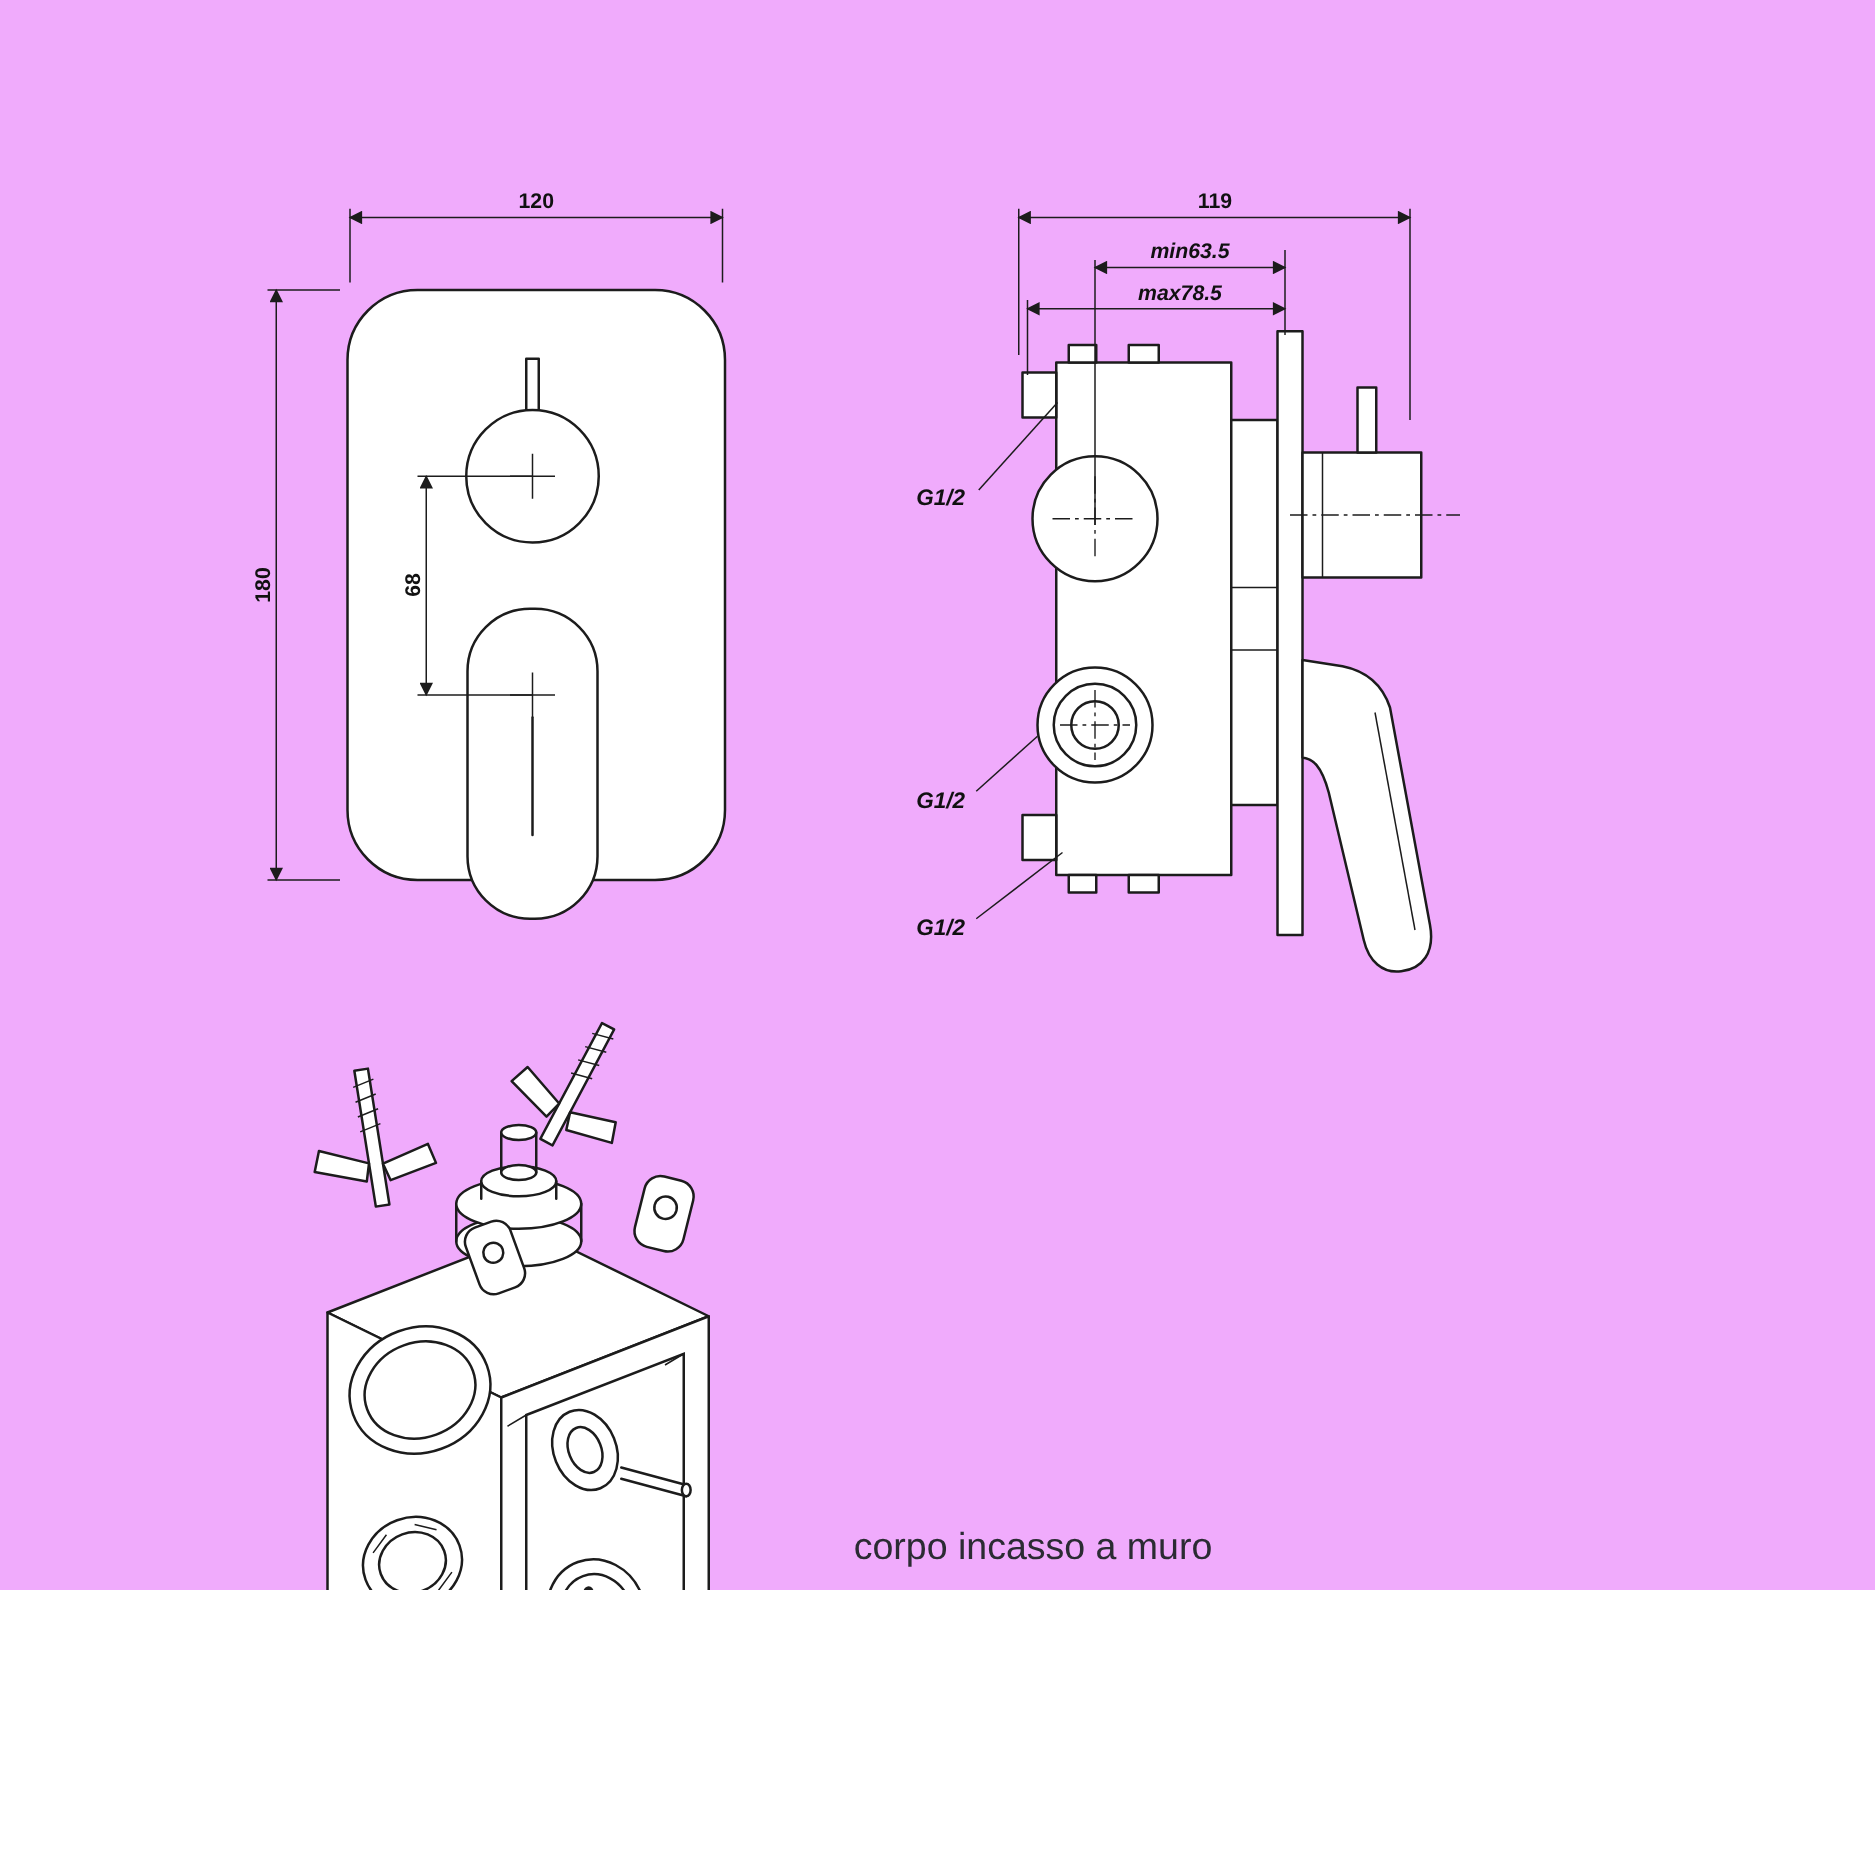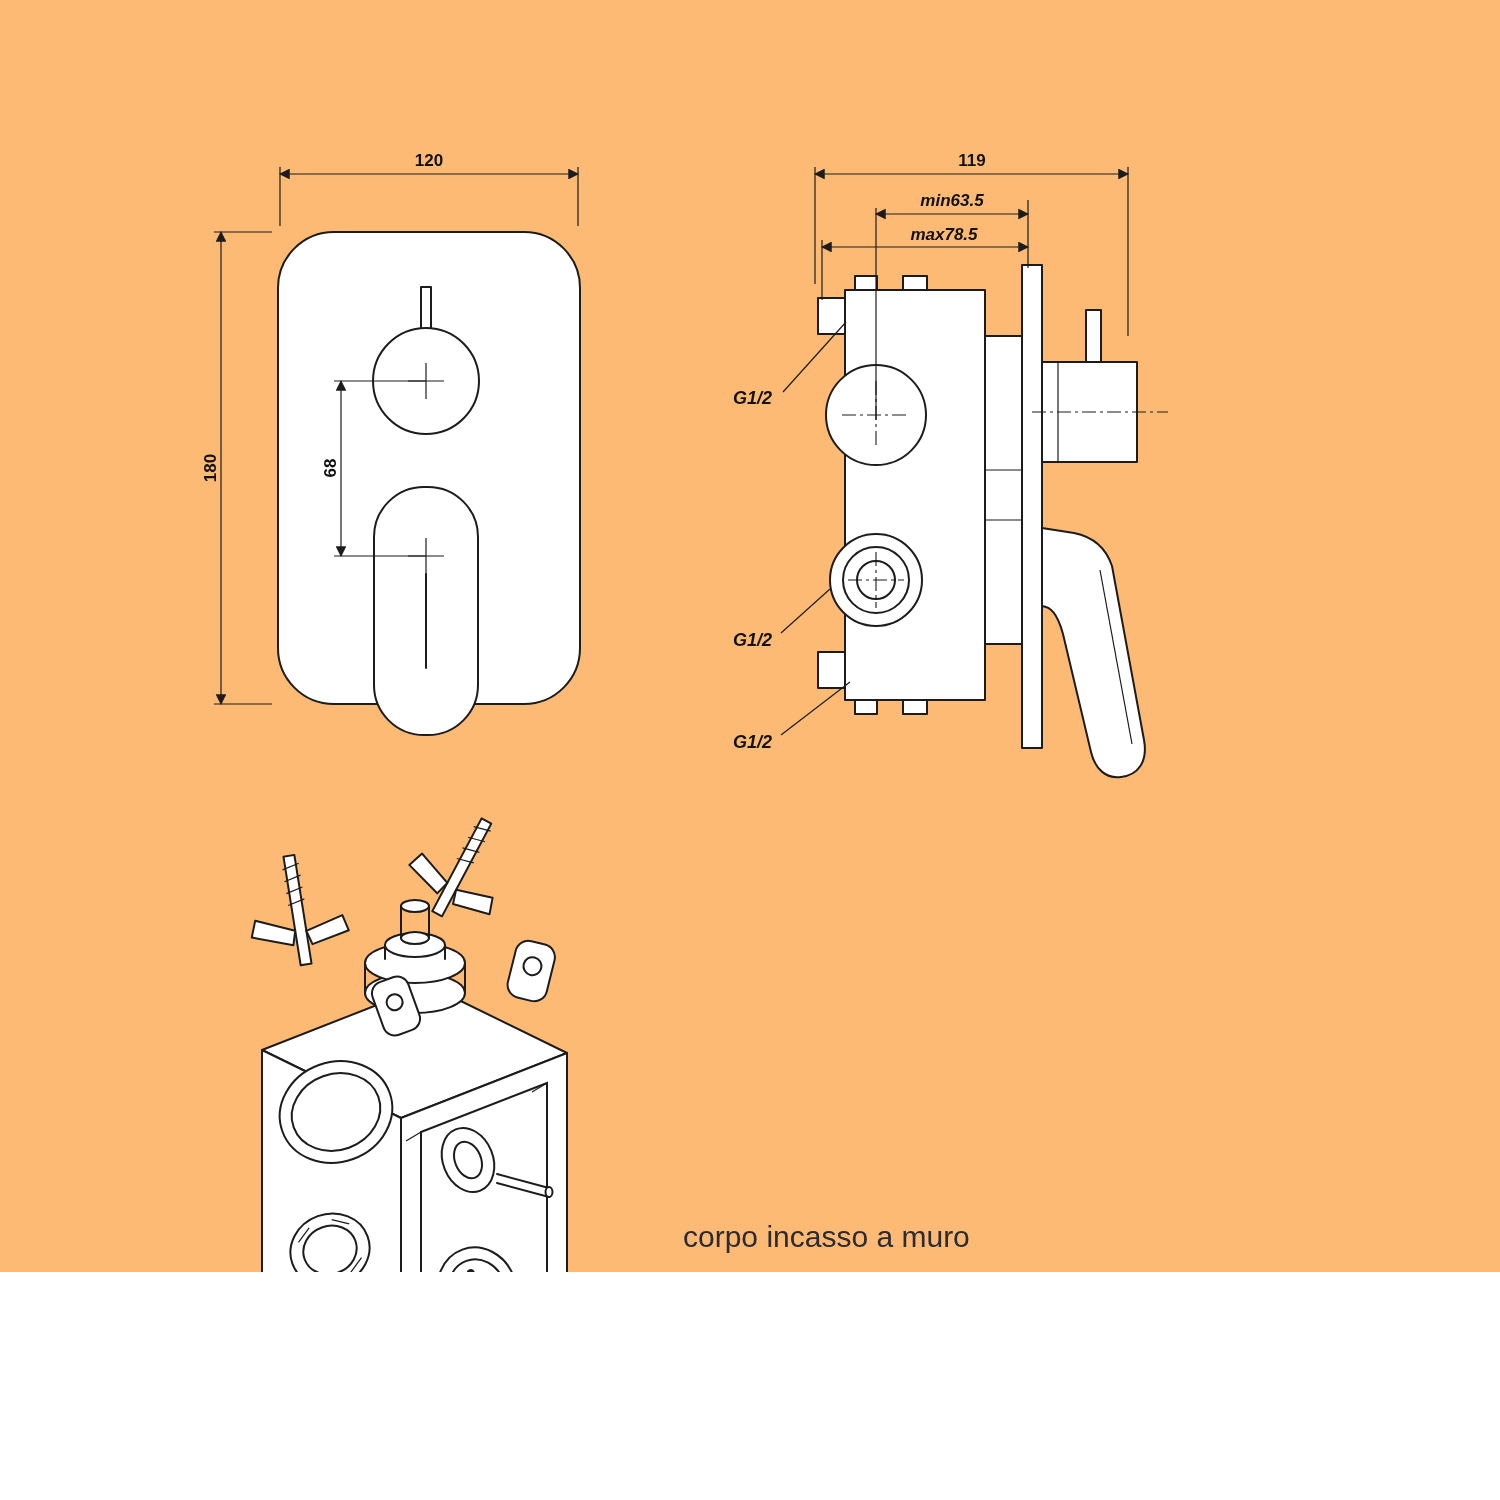--- a/index.html
+++ b/index.html
@@ -1,19 +1,19 @@
 <!DOCTYPE html>
 <html><head>
 <meta charset="utf-8">
 <style>
   html,body{margin:0;padding:0;background:#ffffff;}
   .sheet{
     position:relative;
     width:1500px;height:1272px;
-    background:#fdba74;
+    background:#f0abfc;
     font-family:"Liberation Sans",sans-serif;
     overflow:hidden;
   }
   svg{display:block;}
   .shape{fill:#ffffff;stroke:#1c1c1c;stroke-width:2;stroke-linejoin:round;}
   .lnw{fill:#ffffff;stroke:#1c1c1c;stroke-width:2;}
   .ln{fill:none;stroke:#1c1c1c;stroke-width:2;stroke-linecap:round;}
   .thin{fill:none;stroke:#1c1c1c;stroke-width:1.2;}
   .cl{fill:none;stroke:#1c1c1c;stroke-width:1.1;stroke-dasharray:14 4 3 4;}
   .dot{fill:#1c1c1c;stroke:none;}

